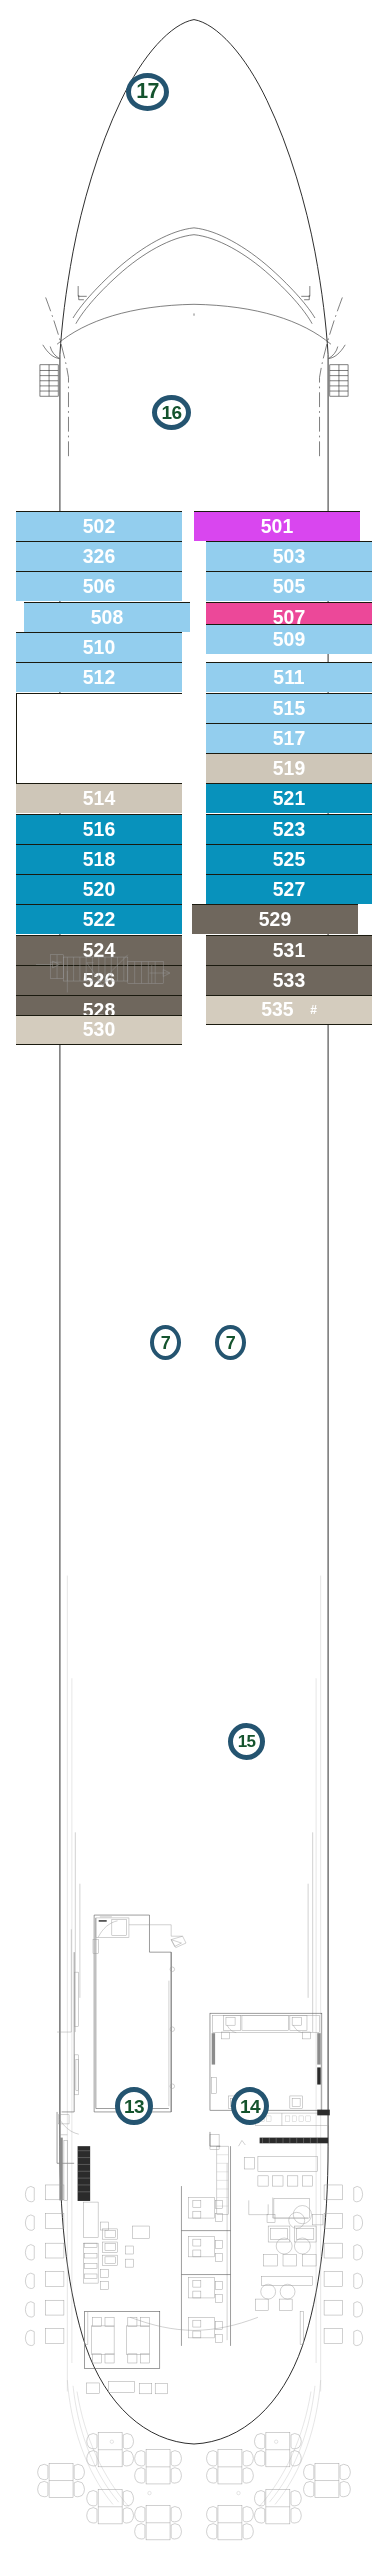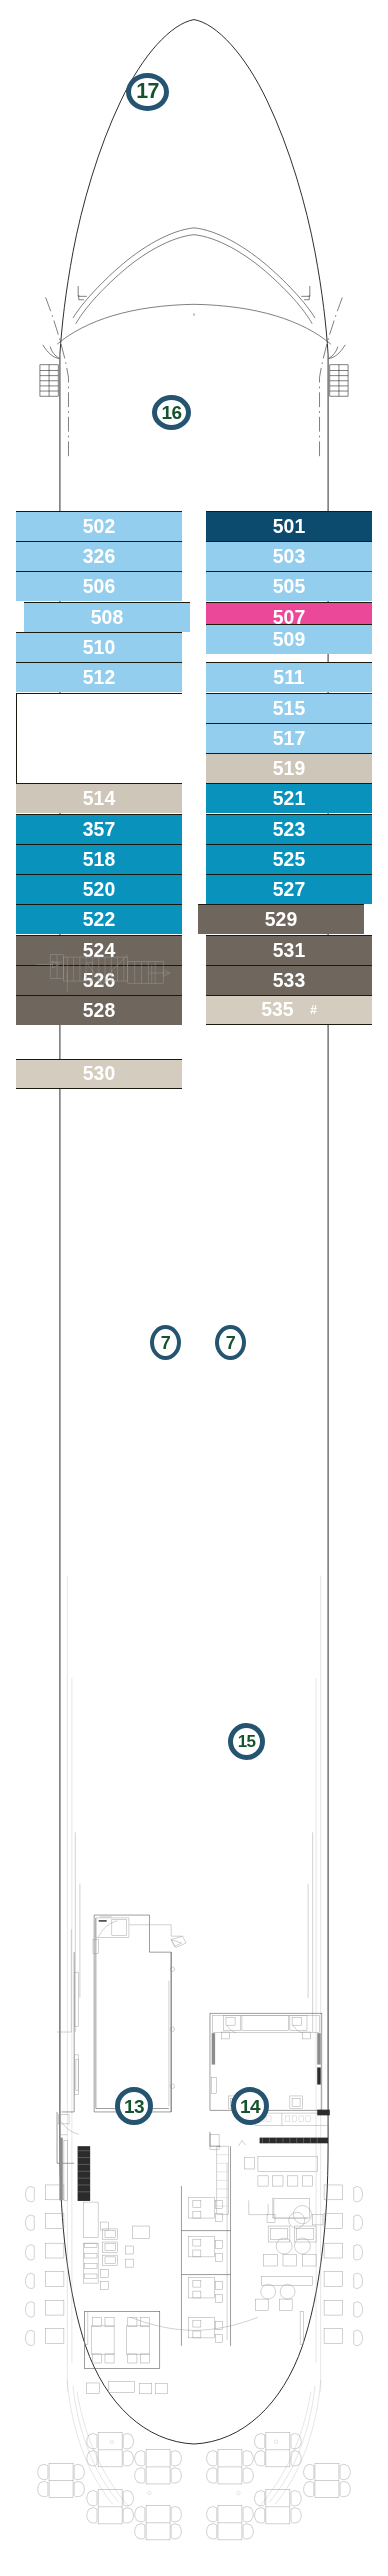--- a/index.html
+++ b/index.html
@@ -492,44 +492,44 @@
         <span class="num">510</span>
       </div>
       <div class="cabin" style="left: 16px; top: 662px; width: 166px; height: 30px; background: rgb(147, 206, 238); font-size: 19.4px;">
         <span class="num">512</span>
       </div>
       <div class="stairbox" style="left: 16px; top: 693px; width: 166px; height: 91px;"></div>
       <div class="cabin" style="left: 16px; top: 783px; width: 166px; height: 30px; background: rgb(206, 198, 184); font-size: 19.4px;">
         <span class="num">514</span>
       </div>
       <div class="cabin" style="left: 16px; top: 814px; width: 166px; height: 30px; background: rgb(8, 146, 188); font-size: 19.4px;">
-        <span class="num">357</span>
+        <span class="num">516</span>
       </div>
       <div class="cabin" style="left: 16px; top: 844px; width: 166px; height: 30px; background: rgb(8, 146, 188); font-size: 19.4px;">
         <span class="num">518</span>
       </div>
       <div class="cabin" style="left: 16px; top: 874px; width: 166px; height: 30px; background: rgb(8, 146, 188); font-size: 19.4px;">
         <span class="num">520</span>
       </div>
       <div class="cabin" style="left: 16px; top: 904px; width: 166px; height: 30px; background: rgb(8, 146, 188); font-size: 19.4px;">
         <span class="num">522</span>
       </div>
       <div class="cabin" style="left: 16px; top: 935px; width: 166px; height: 30px; background: rgb(111, 103, 93); font-size: 19.4px;">
         <span class="num">524</span>
       </div>
       <div class="cabin" style="left: 16px; top: 965px; width: 166px; height: 30px; background: rgb(111, 103, 93); font-size: 19.4px;">
         <span class="num">526</span>
       </div>
       <div class="cabin" style="left: 16px; top: 995px; width: 166px; height: 30px; background: rgb(111, 103, 93); font-size: 19.4px;">
         <span class="num">528</span>
       </div>
-      <div class="cabin last" style="left: 16px; top: 1059px; width: 166px; height: 30px; background: rgb(212, 204, 190); font-size: 19.4px;">
+      <div class="cabin last" style="left: 16px; top: 1015px; width: 166px; height: 30px; background: rgb(212, 204, 190); font-size: 19.4px;">
         <span class="num">530</span>
       </div>
-      <div class="cabin" style="left: 206px; top: 511px; width: 166px; height: 30px; background: #0c4a6e; font-size: 19.4px;">
+      <div class="cabin" style="left: 194px; top: 511px; width: 166px; height: 30px; background: #d946ef; font-size: 19.4px;">
         <span class="num">501</span>
       </div>
       <div class="cabin" style="left: 206px; top: 541px; width: 166px; height: 30px; background: rgb(147, 206, 238); font-size: 19.4px;">
         <span class="num">503</span>
       </div>
       <div class="cabin" style="left: 206px; top: 571px; width: 166px; height: 30px; background: rgb(147, 206, 238); font-size: 19.4px;">
         <span class="num">505</span>
       </div>
       <div class="cabin" style="left: 206px; top: 602px; width: 166px; height: 30px; background: #ec4899; font-size: 19.4px;">
         <span class="num">507</span>
@@ -554,21 +554,21 @@
       </div>
       <div class="cabin" style="left: 206px; top: 814px; width: 166px; height: 30px; background: rgb(8, 146, 188); font-size: 19.4px;">
         <span class="num">523</span>
       </div>
       <div class="cabin" style="left: 206px; top: 844px; width: 166px; height: 30px; background: rgb(8, 146, 188); font-size: 19.4px;">
         <span class="num">525</span>
       </div>
       <div class="cabin" style="left: 206px; top: 874px; width: 166px; height: 30px; background: rgb(8, 146, 188); font-size: 19.4px;">
         <span class="num">527</span>
       </div>
-      <div class="cabin" style="left: 198px; top: 904px; width: 166px; height: 30px; background: rgb(111, 103, 93); font-size: 19.4px; justify-content: center;">
+      <div class="cabin" style="left: 192px; top: 904px; width: 166px; height: 30px; background: rgb(111, 103, 93); font-size: 19.4px; justify-content: center;">
         <span class="num">529</span>
       </div>
       <div class="cabin" style="left: 206px; top: 935px; width: 166px; height: 30px; background: rgb(111, 103, 93); font-size: 19.4px;">
         <span class="num">531</span>
       </div>
       <div class="cabin" style="left: 206px; top: 965px; width: 166px; height: 30px; background: rgb(111, 103, 93); font-size: 19.4px;">
         <span class="num">533</span>
       </div>
       <div class="cabin last" style="left: 206px; top: 995px; width: 166px; height: 30px; background: rgb(212, 204, 190); font-size: 19.4px;">
         <span class="num">535</span>

